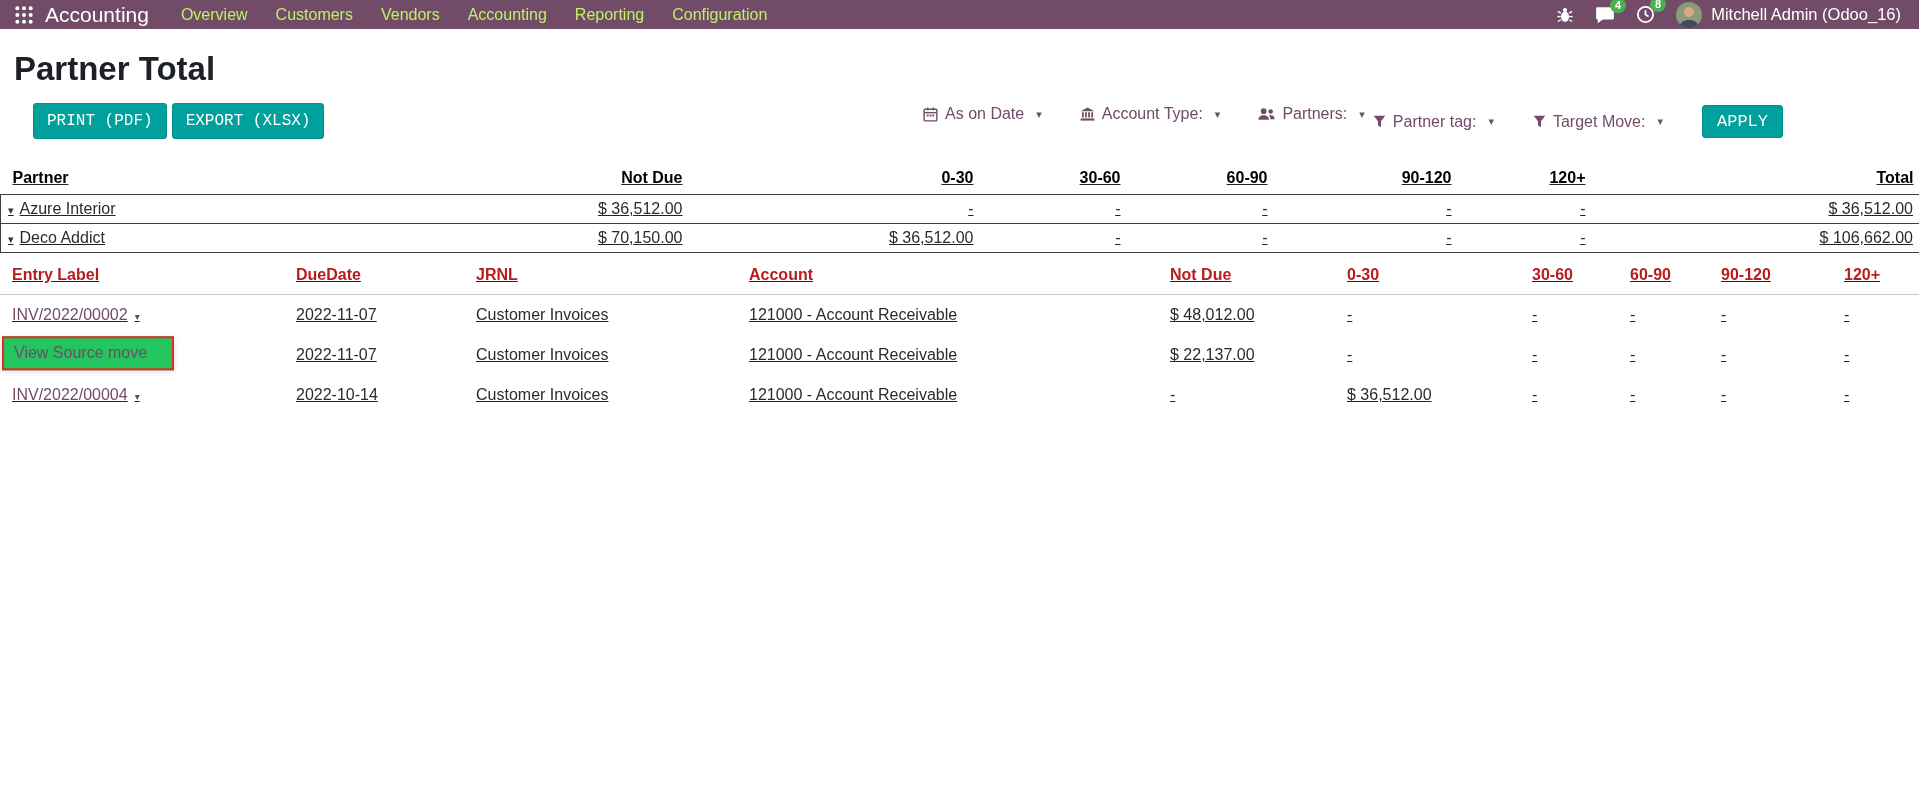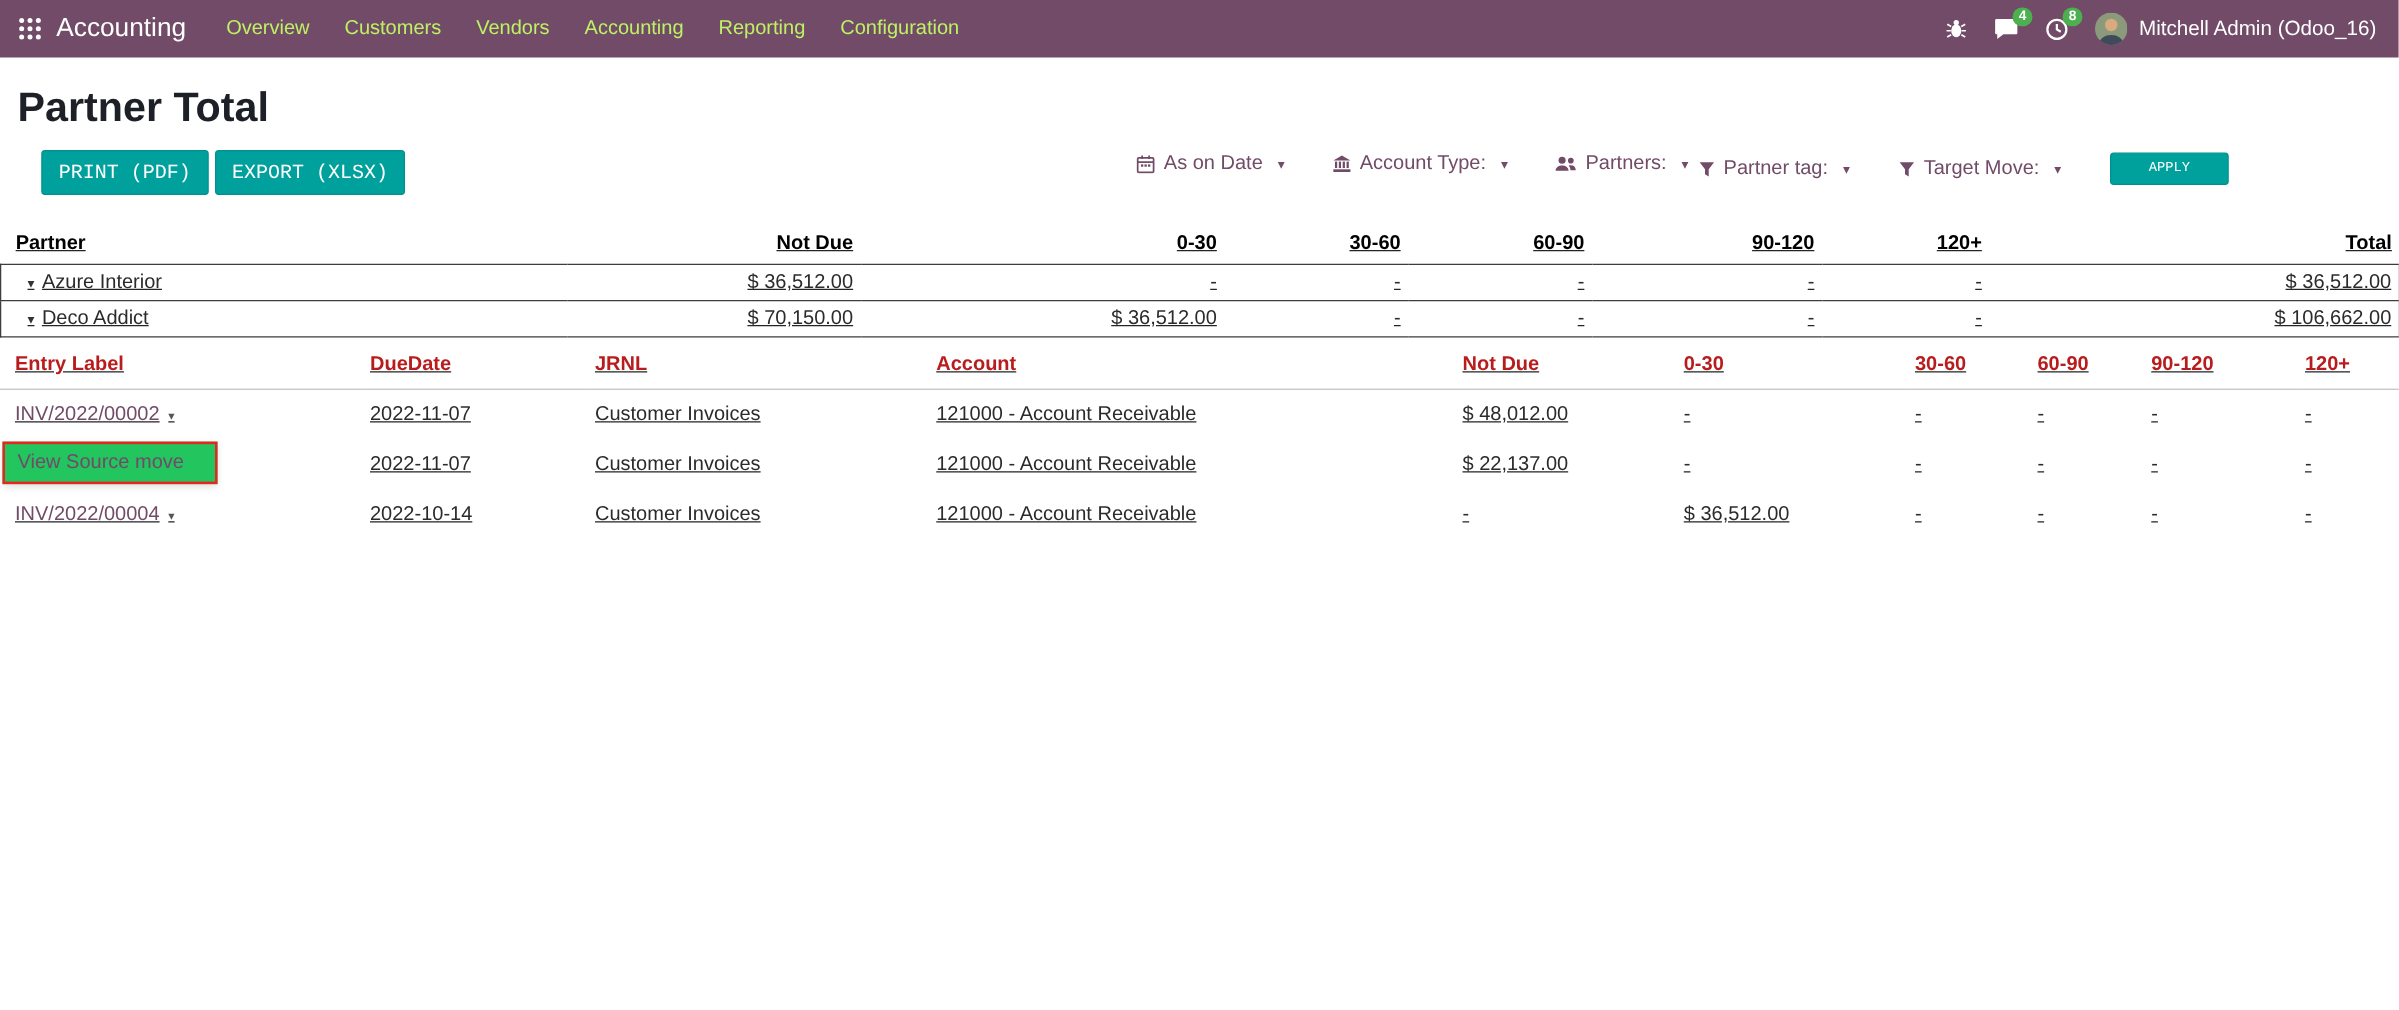--- a/index.html
+++ b/index.html
@@ -5,21 +5,21 @@
   * { box-sizing: border-box; }
   html,body { margin:0; padding:0; }
   body {
     width:1919px; height:808px; overflow:hidden; position:relative;
     background:#ffffff; color:#212529;
     font-family:"Liberation Sans", sans-serif; font-size:16px;
   }
 
   
   .topbar {
-    height:46px; background:#714B67; display:flex; align-items:center;
+    height:29px; background:#714B67; display:flex; align-items:center;
     padding:0 18px 0 14px; color:#fff;
   }
   .apps { display:flex; align-items:center; margin-right:11px; cursor:pointer; }
   .app-name { font-size:21px; color:#fff; margin-right:18px; white-space:nowrap; }
   .tb-menu { display:flex; align-items:center; height:42px; }
   .tb-item { font-size:16px; color:#bef264; padding:0 14px; line-height:42px; cursor:pointer; white-space:nowrap; }
   .tb-right { margin-left:auto; display:flex; align-items:center; gap:21px; }
   .tb-icon { position:relative; display:flex; align-items:center; cursor:pointer; }
   .badge {
     position:absolute; top:-8px; right:-11px; background:#4CAF50; color:#fff;
@@ -38,29 +38,29 @@
   }
   .btn-group { display:flex; gap:5px; }
   .filters {
     margin-left:auto; margin-right:136px; display:flex; flex-direction:row;
     gap:8px; align-items:flex-start; color:#714B67; padding-top:2px;
   }
   .filter-row { display:flex; align-items:center; gap:38px; }
   .filter-row.second { gap:39px; }
   .filter-item { display:flex; align-items:center; gap:7px; cursor:pointer; white-space:nowrap; }
   .caret { font-size:11px; margin-left:5px; }
-  .btn-apply { padding:6px 30px; font-size:11px; }
+  .btn-apply { padding:6px 14px; font-size:17px; }
 
   
   table { border-collapse:collapse; width:1919px; table-layout:fixed;text-decoration:underline; }
   .summary { margin-top:27px; font-size:16px; }
   .summary th { font-weight:bold; color:#000; text-align:right; padding:3px 6px 7px; white-space:nowrap; }
   .summary th.al { text-align:left; padding-left:12px; }
   .summary td { text-align:right; padding:5px 6px; color:#2b2b2b; white-space:nowrap; }
-  .summary td.partner-cell { text-align:left; padding-left:21px; cursor:pointer; }
+  .summary td.partner-cell { text-align:left; padding-left:7px; cursor:pointer; }
   .summary tbody tr { border:1px solid #3d3d3d; }
   .row-caret { font-size:11px; color:#333; margin-right:6px; }
 
   
   .detail { margin-top:3px; font-size:16px; }
   .detail th {
     text-align:left; font-weight:bold; color:#b91c1c; padding:10px 6px;
     border-bottom:1px solid #c9c9c9; white-space:nowrap;
   }
   .detail td { text-align:left; padding:11px 6px; color:#2b2b2b; white-space:nowrap; }

